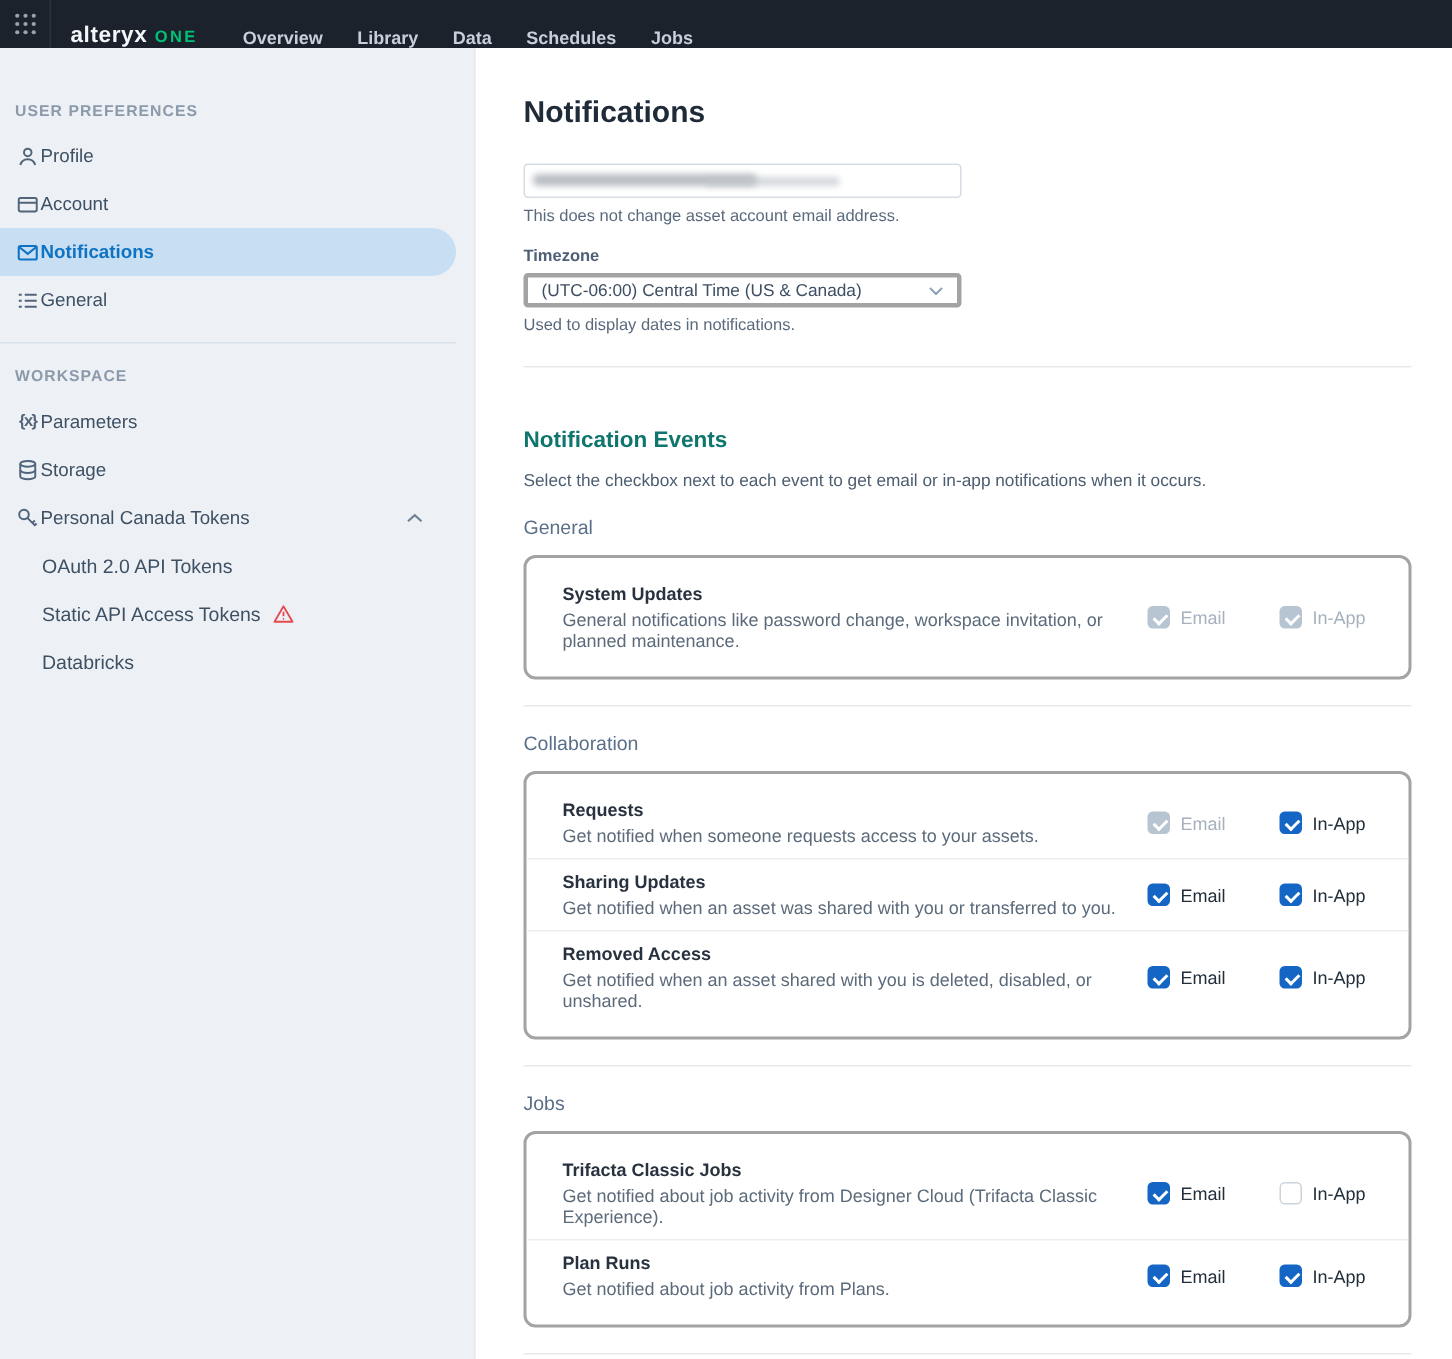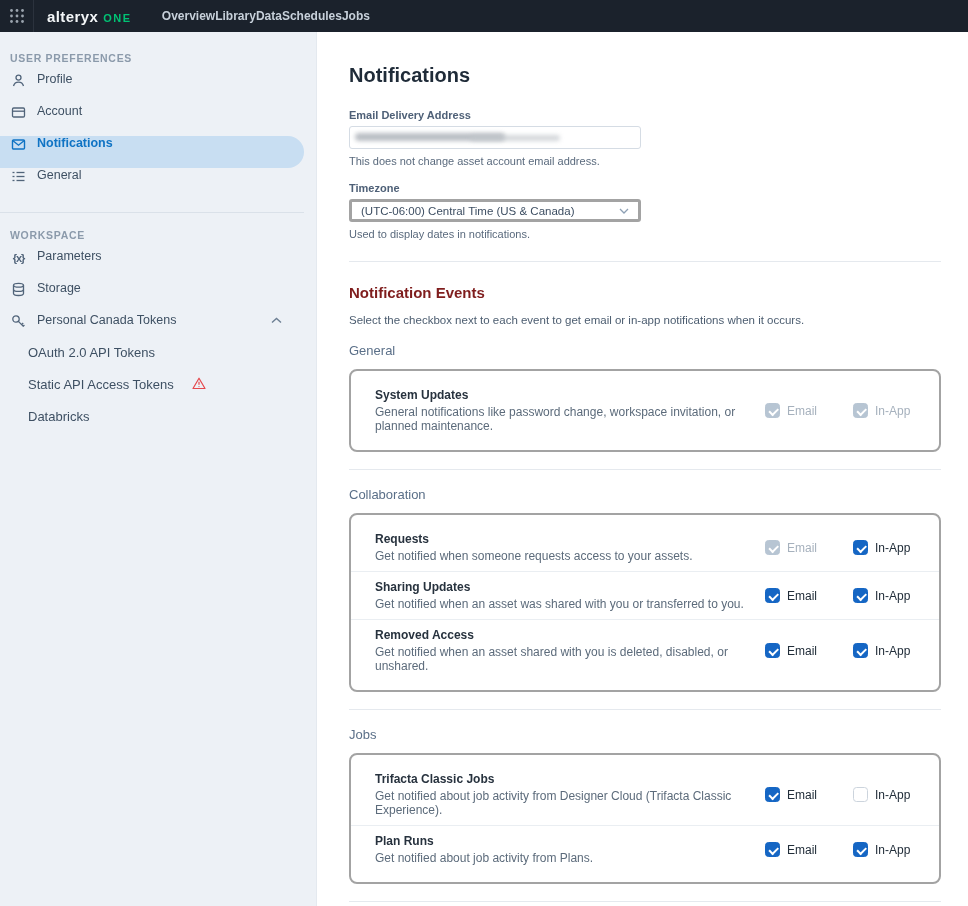--- a/index.html
+++ b/index.html
@@ -1,35 +1,35 @@
 <!DOCTYPE html>
 <html><head>
 <meta charset="utf-8">
 <style>
   * { margin:0; padding:0; box-sizing:border-box; }
   html,body { width:968px; height:906px; overflow:hidden; background:#fff;
     font-family:"Liberation Sans", sans-serif; }
 
   
-  .topbar { height:32px; background:#1b222c; display:flex; align-items:center; }
+  .topbar { height:32px; background:#1b222c; display:flex; align-items:flex-end; }
   .apps-btn { width:34px; height:32px; display:flex; align-items:center; justify-content:center;
     border-right:1px solid #2b323d; cursor:pointer; }
   .logo { display:flex; align-items:baseline; margin-left:13px; cursor:default; }
   .logo-brand { color:#f3f6f8; font-size:15px; font-weight:600; letter-spacing:.4px; }
   .logo-suffix { color:#00c274; font-size:11px; font-weight:700; letter-spacing:1.6px; margin-left:5px; }
-  .topnav { display:flex; margin-left:30px; }
+  .topnav { display:flex; gap:23px; margin-left:30px; }
   .topnav-item { color:#c7d0da; font-size:12px; font-weight:600; cursor:pointer; }
 
   
   .layout { display:flex; height:874px; }
 
   
-  .sidebar { width:317px; flex-shrink:0; background:#edf1f6; border-right:1px solid #e4e9ef; padding-top:8px; }
+  .sidebar { width:317px; flex-shrink:0; background:#edf1f6; border-right:1px solid #e4e9ef; padding-top:24px; }
   .side-label { font-size:10.5px; font-weight:700; color:#8b9aab; letter-spacing:.7px; padding:12px 10px 8px 10px; }
-  .side-item { height:32px; display:flex; gap:10px; padding-left:10px;
+  .side-item { height:32px; display:flex; align-items:center; padding-left:10px;
     margin-right:12px; border-radius:0 16px 16px 0; color:#3e5063; font-size:12.5px; cursor:pointer; position:relative; }
   .side-item .sicon { width:17px; height:17px; color:#51647a; display:flex; align-items:center; justify-content:center; flex-shrink:0; }
   .side-item.selected { background:#c8def2; color:#0f73c4; font-weight:700; }
   .side-item.selected .sicon { color:#0f73c4; }
   .side-sub { padding-left:28px; font-size:13px; }
   .side-divider { border-top:1px solid #dae1e9; margin:12px 12px 4px 0; }
   .chevron-up-icon { position:absolute; right:22px; color:#6d7f93; }
   .warn-icon { margin-left:8px; display:flex; }
   .braces-glyph { font-size:11px; font-weight:700; color:#51647a; letter-spacing:-1px; }
 
@@ -44,21 +44,21 @@
     border-radius:4px; filter:blur(2px); opacity:.8; }
   .smudge-b { position:absolute; left:120px; top:8px; width:90px; height:6px; background:#c2c7cc;
     border-radius:3px; filter:blur(2px); opacity:.7; }
   .helper { font-size:11px; color:#5a6a7d; margin-top:6px; }
   .select { width:292px; height:23px; border:3px solid #a3a3a3; border-radius:3px; background:#fff;
     display:flex; align-items:center; justify-content:space-between; padding:0 9px; cursor:pointer; }
   .select-value { font-size:11.5px; color:#3d4e62; }
   .chevron-down-icon { color:#8da0b4; display:flex; }
   .hr { border-top:1px solid #e5e9ee; margin-top:21px; }
 
-  .section-title { font-size:15px; font-weight:700; color:#7f1d1d; margin-top:22px; }
+  .section-title { font-size:15px; font-weight:700; color:#0f766e; margin-top:40px; }
   .section-desc { font-size:11.5px; color:#4c5d70; margin-top:13px; }
 
   .group-sep { border-top:1px solid #e5e9ee; margin-top:17px; }
   .group-label { font-size:13px; color:#5a6f88; margin:17px 0 11px; }
   .card { border:2px solid #a3a3a3; border-radius:8px; padding:9px 0; background:#fff; }
   .row { display:flex; align-items:center; padding:8px 24px; }
   .row + .row { border-top:1px solid #eaeef2; }
   .row-text { flex:1; padding-right:14px; }
   .row-title { font-size:12px; font-weight:700; color:#27323e; margin-bottom:3px; }
   .row-desc { font-size:12px; color:#5c6b7b; }
@@ -209,21 +209,20 @@
 
     <div class="side-item side-sub">
       <span>Databricks</span>
     </div>
   </aside>
 
   <main class="main">
     <h1 class="page-title">Notifications</h1>
 
     <div class="field">
-      <div class="field-label">Email Delivery Address</div>
       <div class="text-input">
         <div class="smudge-a"></div>
         <div class="smudge-b"></div>
       </div>
       <div class="helper">This does not change asset account email address.</div>
     </div>
 
     <div class="field">
       <div class="field-label">Timezone</div>
       <div class="select">

